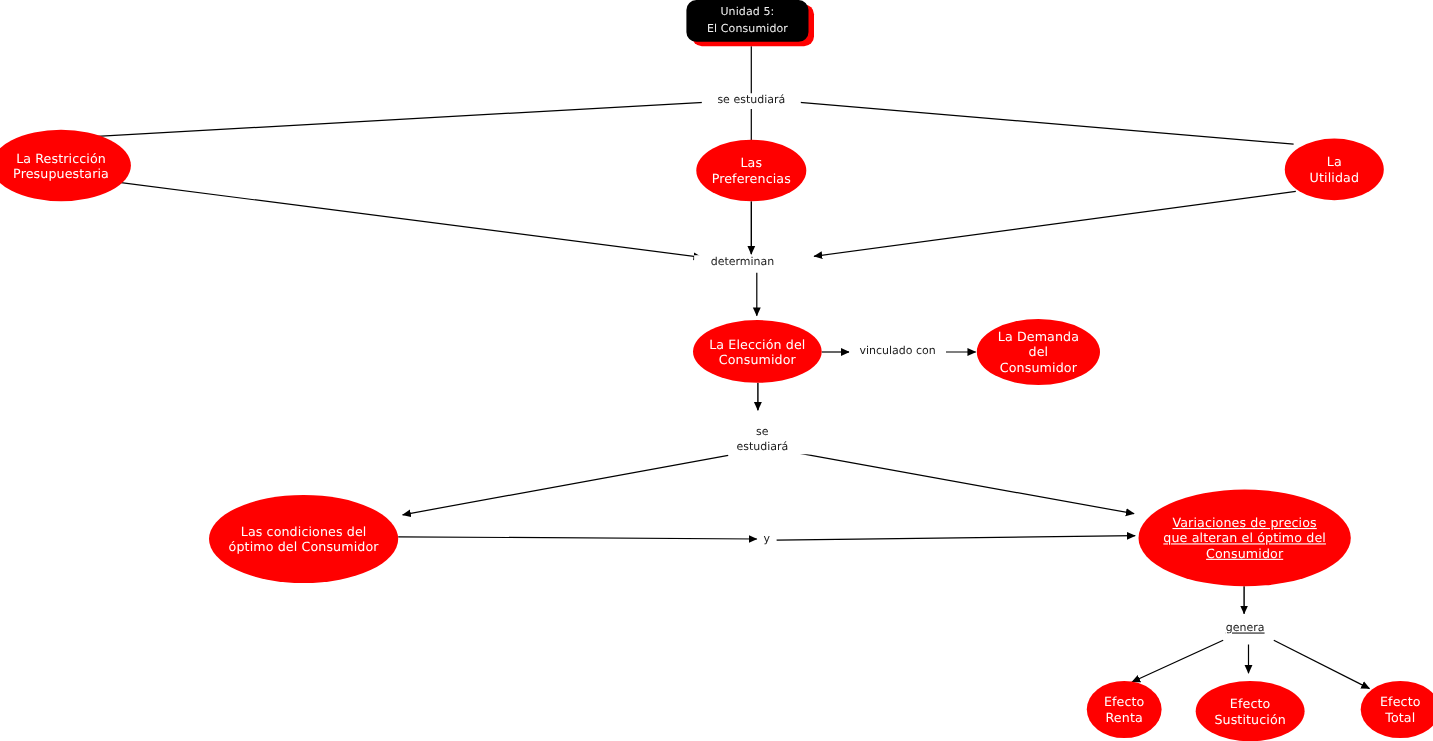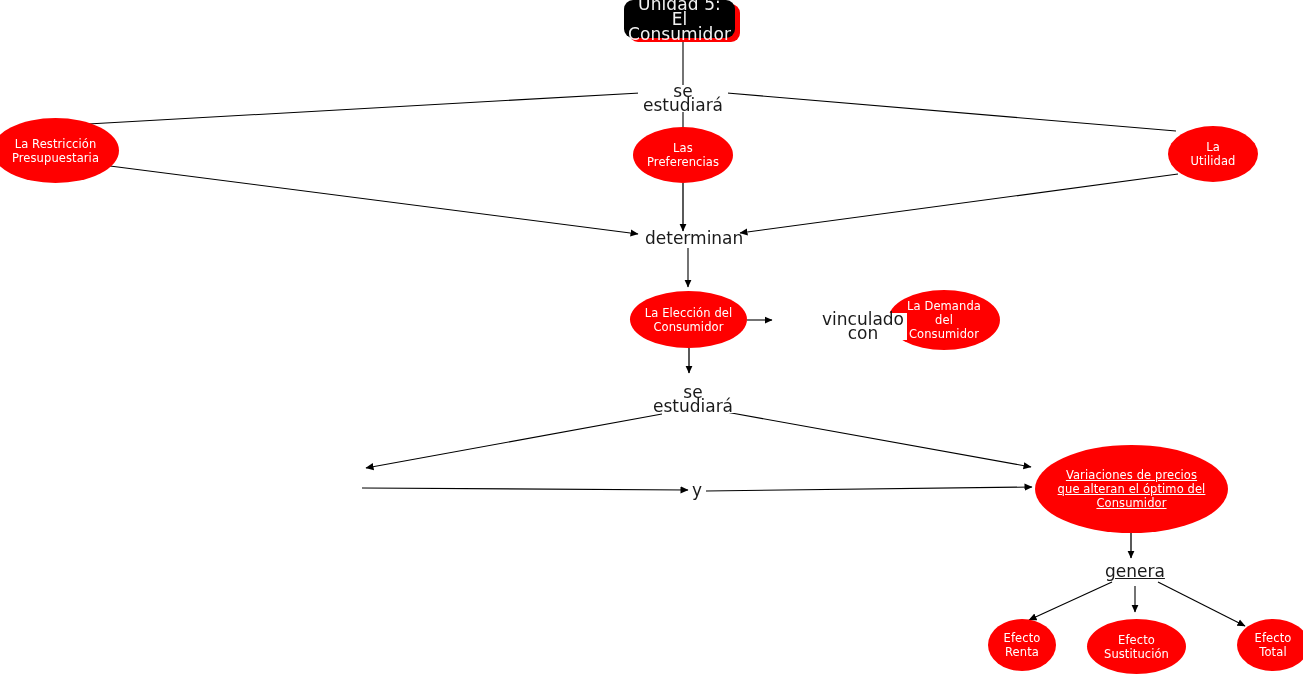--- a/index.html
+++ b/index.html
@@ -39,34 +39,34 @@
   }
   .node.ellipse {
     background: #ff0000;
     border-radius: 50%;
     padding: 2px 4px;
   }
   .node.title-box {
     background: #000000;
     color: #f2f2f2;
     border-radius: 9px;
-    font-size: 17px;
+    font-size: 10px;
     line-height: 15px;
     z-index: 3;
   }
   .title-shadow {
     position: absolute;
     background: #ff0000;
     border-radius: 9px;
     z-index: 2;
   }
   .edge-label {
     position: absolute;
     color: #1a1a1a;
-    font-size: 17px;
+    font-size: 10px;
     line-height: 13.5px;
     text-align: center;
     white-space: pre-line;
     background: #ffffff;
     z-index: 4;
   }
 </style>
 </head>
 <body>
 
@@ -131,39 +131,41 @@
   <div class="node ellipse" style="left:633px; top:127px; width:100px; height:56px;">Las
 Preferencias</div>
 
   <div class="node ellipse" style="left:630px; top:291px; width:117px; height:57px;">La Elección del
 Consumidor</div>
 
   <div class="node ellipse" style="left:888px; top:290px; width:112px; height:60px;">La Demanda
 del
 Consumidor</div>
 
+  <div class="node ellipse" style="left:190px; top:450px; width:172px; height:80px;">Las condiciones del
+óptimo del Consumidor</div>
 
   <div class="node ellipse" style="left:1035px; top:445px; width:193px; height:88px;text-decoration:underline;">Variaciones de precios
 que alteran el óptimo del
 Consumidor</div>
 
   <div class="node ellipse" style="left:988px; top:619px; width:68px; height:52px;">Efecto
 Renta</div>
 
   <div class="node ellipse" style="left:1087px; top:619px; width:99px; height:55px;">Efecto
 Sustitución</div>
 
   <div class="node ellipse" style="left:1237px; top:619px; width:72px; height:52px;">Efecto
 Total</div>
 
   <div class="edge-label" style="left:638px; top:85px; width:90px;">se estudiará</div>
 
-  <div class="edge-label" style="left:645px; top:232px; width:88px;">determinan</div>
+  <div class="edge-label" style="left:631px; top:232px; width:88px;">determinan</div>
 
-  <div class="edge-label" style="left:772px; top:313px; width:88px;margin-left:47px;">vinculado con</div>
+  <div class="edge-label" style="left:772px; top:313px; width:88px;">vinculado con</div>
 
   <div class="edge-label" style="left:649px; top:386px; width:88px;">se
 estudiará</div>
 
   <div class="edge-label" style="left:690px; top:484px; width:14px;">y</div>
 
   <div class="edge-label" style="left:1105px; top:565px; width:54px;text-decoration:underline;">genera</div>
 
 </div>
 

